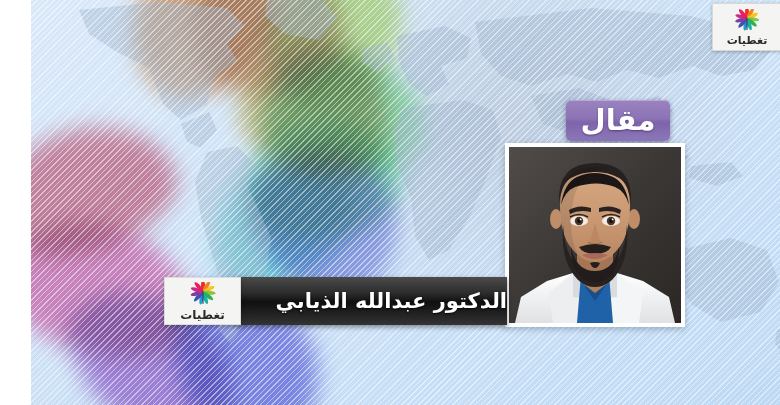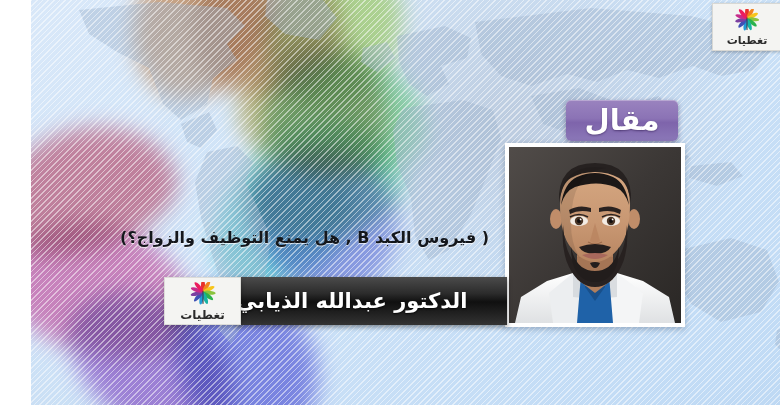--- a/index.html
+++ b/index.html
@@ -94,21 +94,21 @@
     margin-top: 1px;
     direction: rtl;
     letter-spacing: -0.3px;
   }
 
   
   .badge-maqal {
     position: absolute;
     left: 535px;
     top: 100px;
-    width: 112px;
+    width: 104px;
     height: 41px;
     border-radius: 5px;
     background: linear-gradient(180deg, #9a83bf 0%, #8b73b5 45%, #7e64ab 55%, #8b78b8 100%);
     box-shadow: 0 2px 5px rgba(40,25,70,0.45), inset 0 1px 0 rgba(255,255,255,0.30);
     display: flex;
     align-items: center;
     justify-content: center;
   }
   .badge-maqal span {
     color: #ffffff;
@@ -158,22 +158,22 @@
   .namebar {
     position: absolute;
     left: 205px;
     top: 277px;
     width: 271px;
     height: 48px;
     background: linear-gradient(180deg, #4b4b4b 0%, #2c2c2c 34%, #101010 52%, #2a2a2a 88%, #343434 100%);
     box-shadow: 0 2px 5px rgba(0,0,0,0.42);
     display: flex;
     align-items: center;
+    justify-content: flex-end;
     box-sizing: border-box;
-    padding-right: 11px;
   }
   .namebar span {
     color: #ffffff;
     font-size: 21px;
     font-weight: bold;
     direction: rtl;
     white-space: nowrap;
     line-height: 1;
     text-shadow: 0 1px 2px rgba(0,0,0,0.8);
   }
@@ -346,21 +346,20 @@
 
         <path d="M73 108 q13 -4 26 0 q-13 8 -26 0 Z" fill="#a8685c"></path>
 
         <path d="M81 116 q5 -2 10 0 q-2 5 -5 5 q-3 0 -5 -5 Z" fill="#241e1d"></path>
 
         <path d="M51 58 q0 -38 35 -38 q6 0 11 1 q-30 4 -34 40 q-4 32 8 50 q-8 -6 -14 -19 q-6 -14 -6 -34 Z" fill="#000000" opacity="0.10"></path>
       </svg>
     </div>
   </div>
 
-  <div class="headline">( فيروس الكبد B , هل يمنع التوظيف والزواج؟)</div>
 
   <div class="namebar">
     <span>الدكتور عبدالله الذيابي</span>
   </div>
 
   <div class="namebar-logo">
     <div class="logo-mark">
       <svg viewBox="0 0 60 44" aria-hidden="true">
         <g transform="translate(30,17)">
           <ellipse cx="0" cy="-11" rx="3.4" ry="10.5" fill="#e8312a" transform="rotate(0)"></ellipse>

